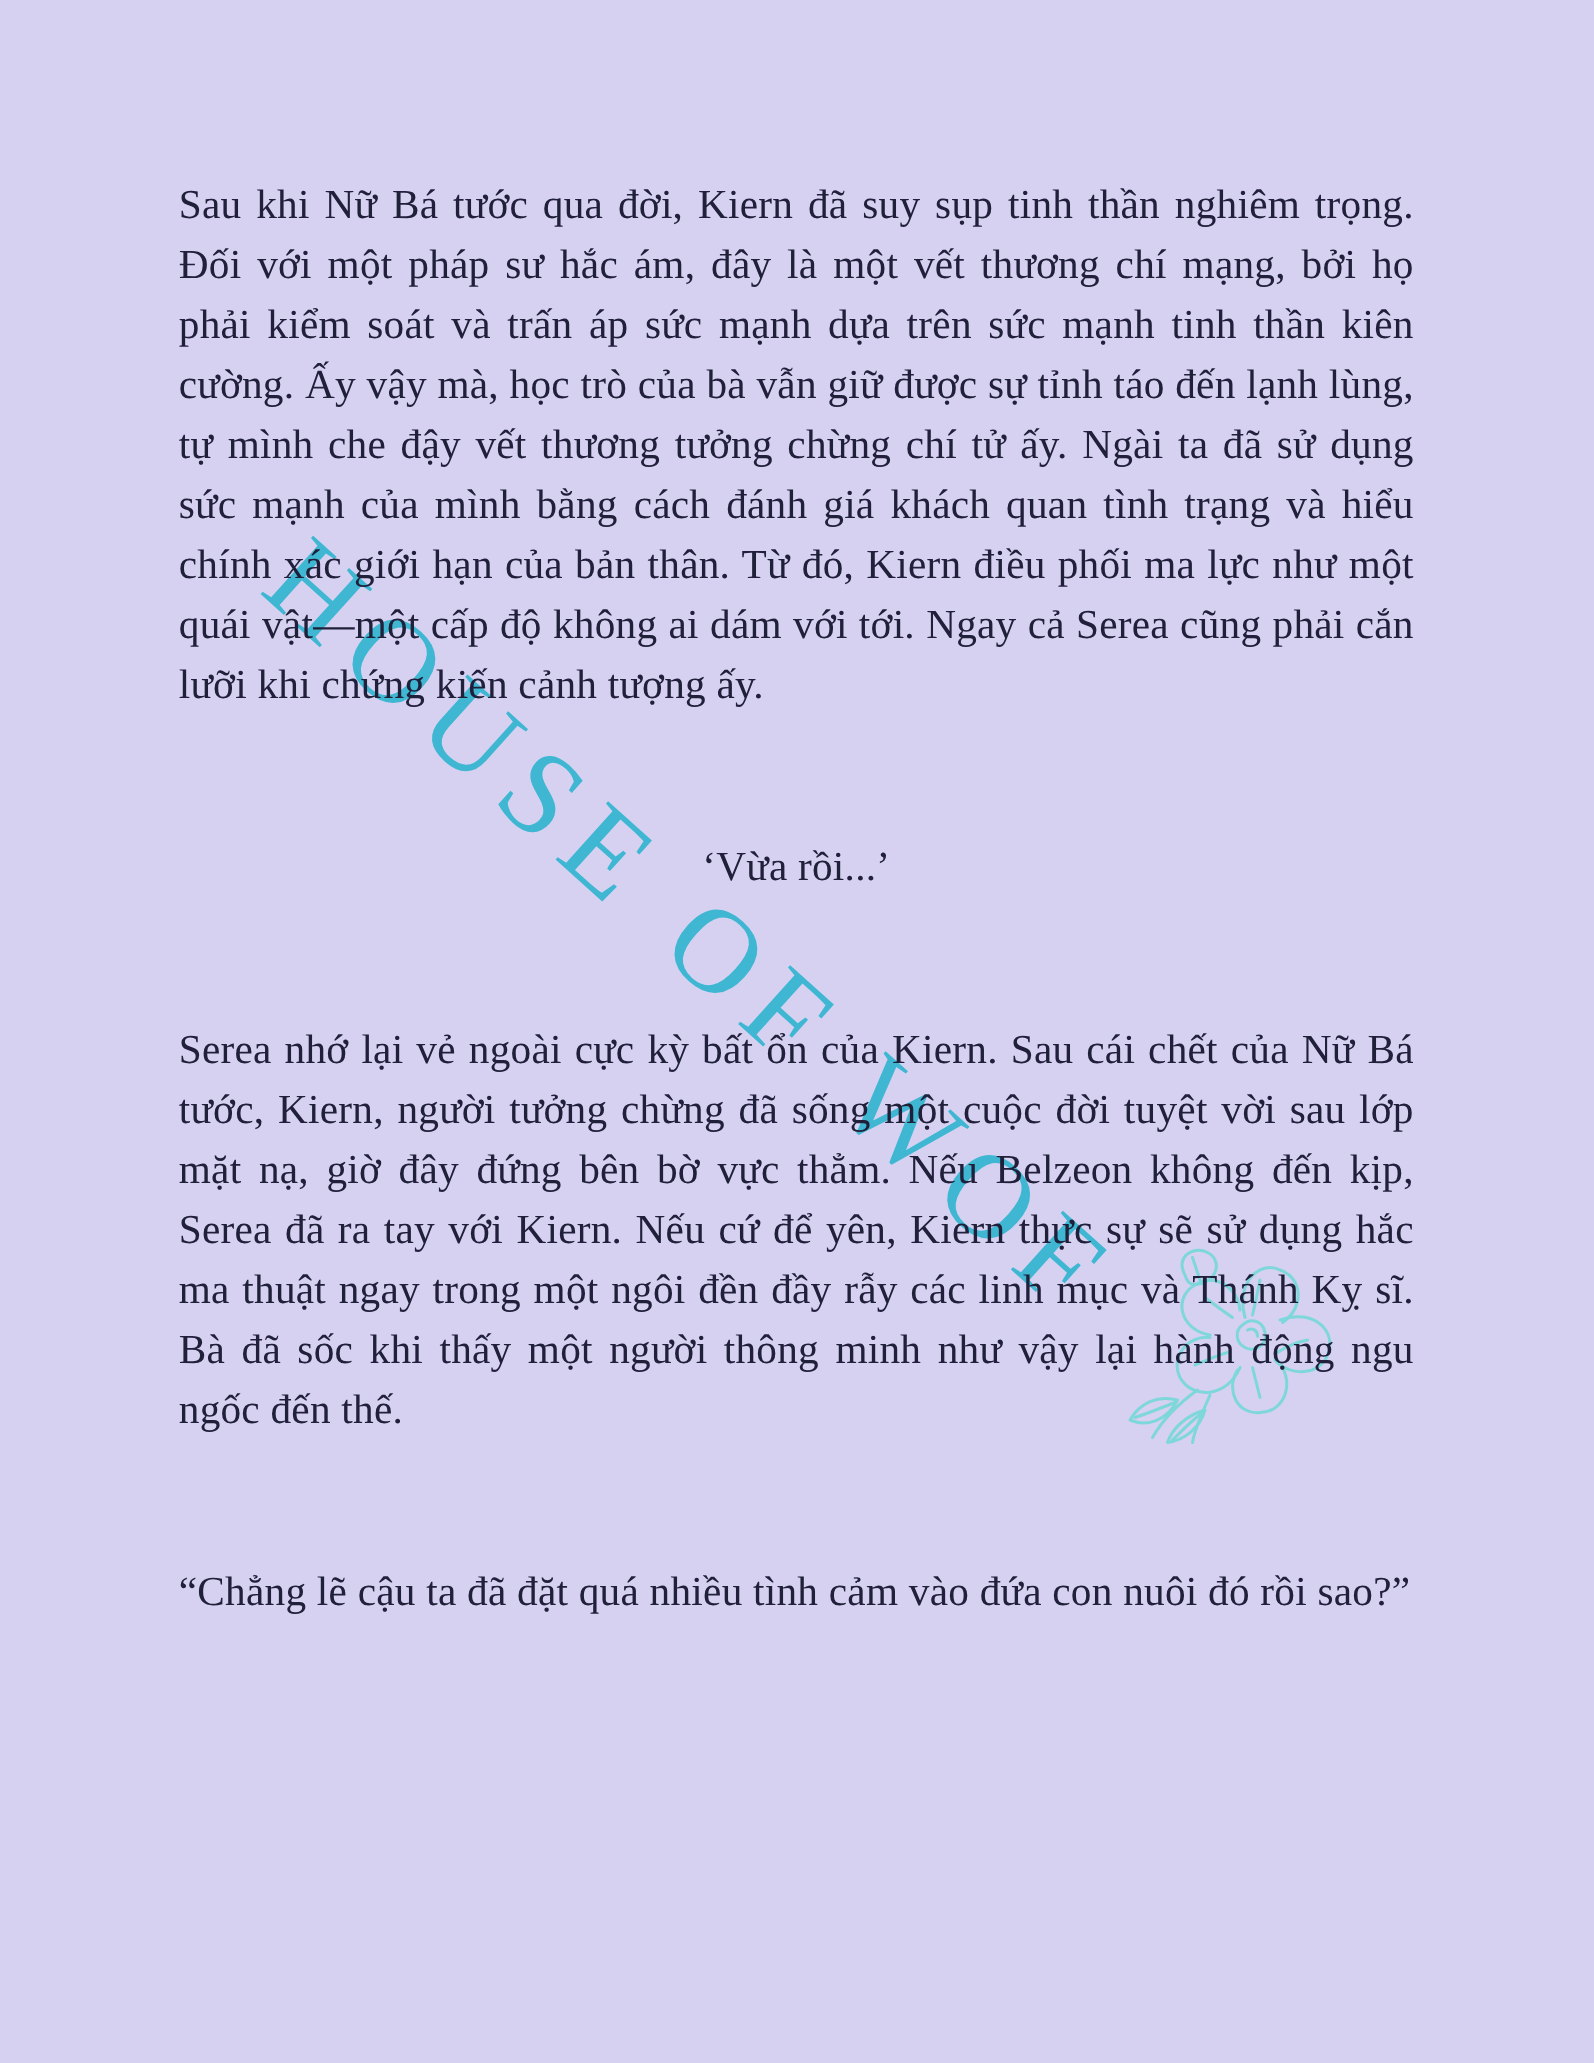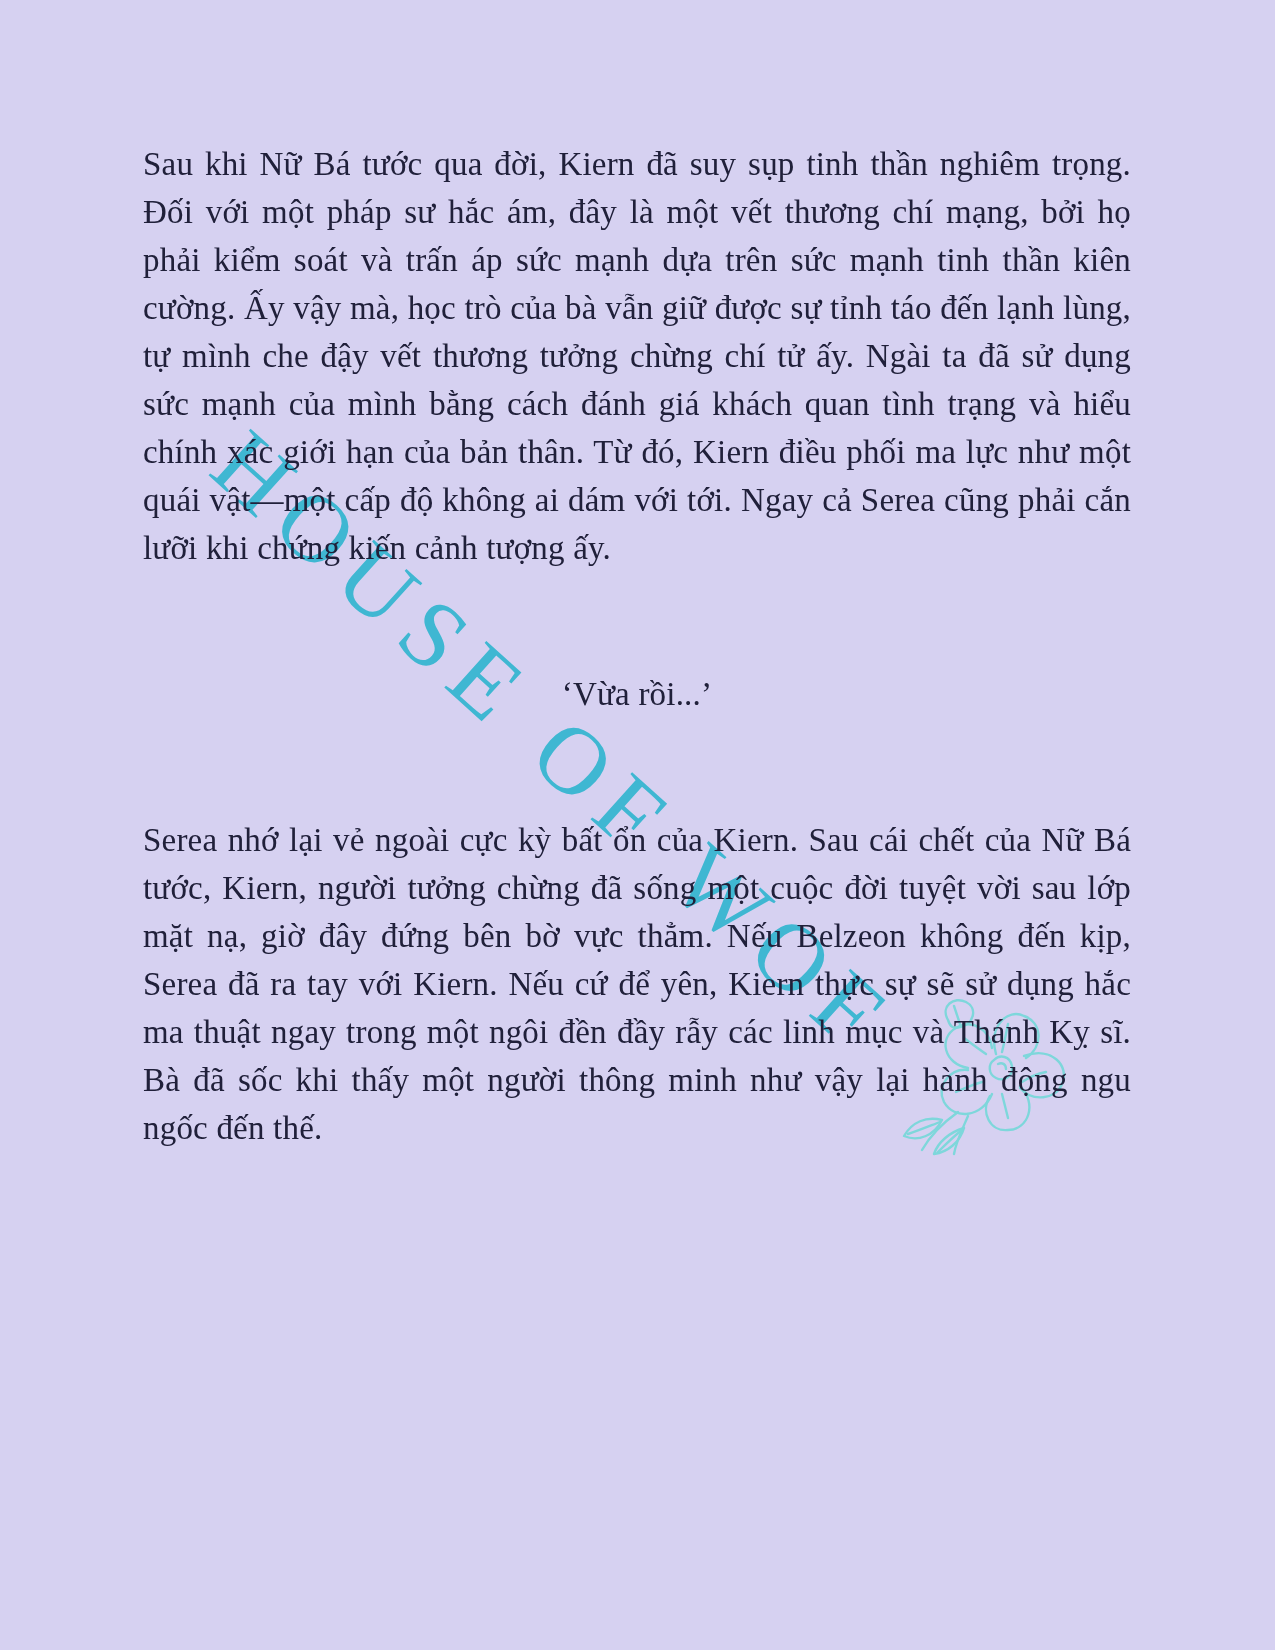--- a/index.html
+++ b/index.html
@@ -98,15 +98,16 @@
     <path d="M46,126 C30,122 16,128 8,142 C22,148 38,142 46,126"></path>
     <path d="M12,140 C24,136 36,131 44,128"></path>
     <path d="M68,134 C64,148 52,158 38,160 C42,148 54,138 68,134"></path>
     <path d="M42,158 C50,150 58,142 66,136"></path>
   </svg>
 
   <div class="content">
     <p>Sau khi Nữ Bá tước qua đời, Kiern đã suy sụp tinh thần nghiêm trọng. Đối với một pháp sư hắc ám, đây là một vết thương chí mạng, bởi họ phải kiểm soát và trấn áp sức mạnh dựa trên sức mạnh tinh thần kiên cường. Ấy vậy mà, học trò của bà vẫn giữ được sự tỉnh táo đến lạnh lùng, tự mình che đậy vết thương tưởng chừng chí tử ấy. Ngài ta đã sử dụng sức mạnh của mình bằng cách đánh giá khách quan tình trạng và hiểu chính xác giới hạn của bản thân. Từ đó, Kiern điều phối ma lực như một quái vật—một cấp độ không ai dám với tới. Ngay cả Serea cũng phải cắn lưỡi khi chứng kiến cảnh tượng ấy.</p>
     <p class="short">‘Vừa rồi...’</p>
     <p>Serea nhớ lại vẻ ngoài cực kỳ bất ổn của Kiern. Sau cái chết của Nữ Bá tước, Kiern, người tưởng chừng đã sống một cuộc đời tuyệt vời sau lớp mặt nạ, giờ đây đứng bên bờ vực thẳm. Nếu Belzeon không đến kịp, Serea đã ra tay với Kiern. Nếu cứ để yên, Kiern thực sự sẽ sử dụng hắc ma thuật ngay trong một ngôi đền đầy rẫy các linh mục và Thánh Kỵ sĩ. Bà đã sốc khi thấy một người thông minh như vậy lại hành động ngu ngốc đến thế.</p>
+    <p>“Chẳng lẽ cậu ta đã đặt quá nhiều tình cảm vào đứa con nuôi đó rồi sao?”</p>
   </div>
 
 </div>
 
 </body></html>

